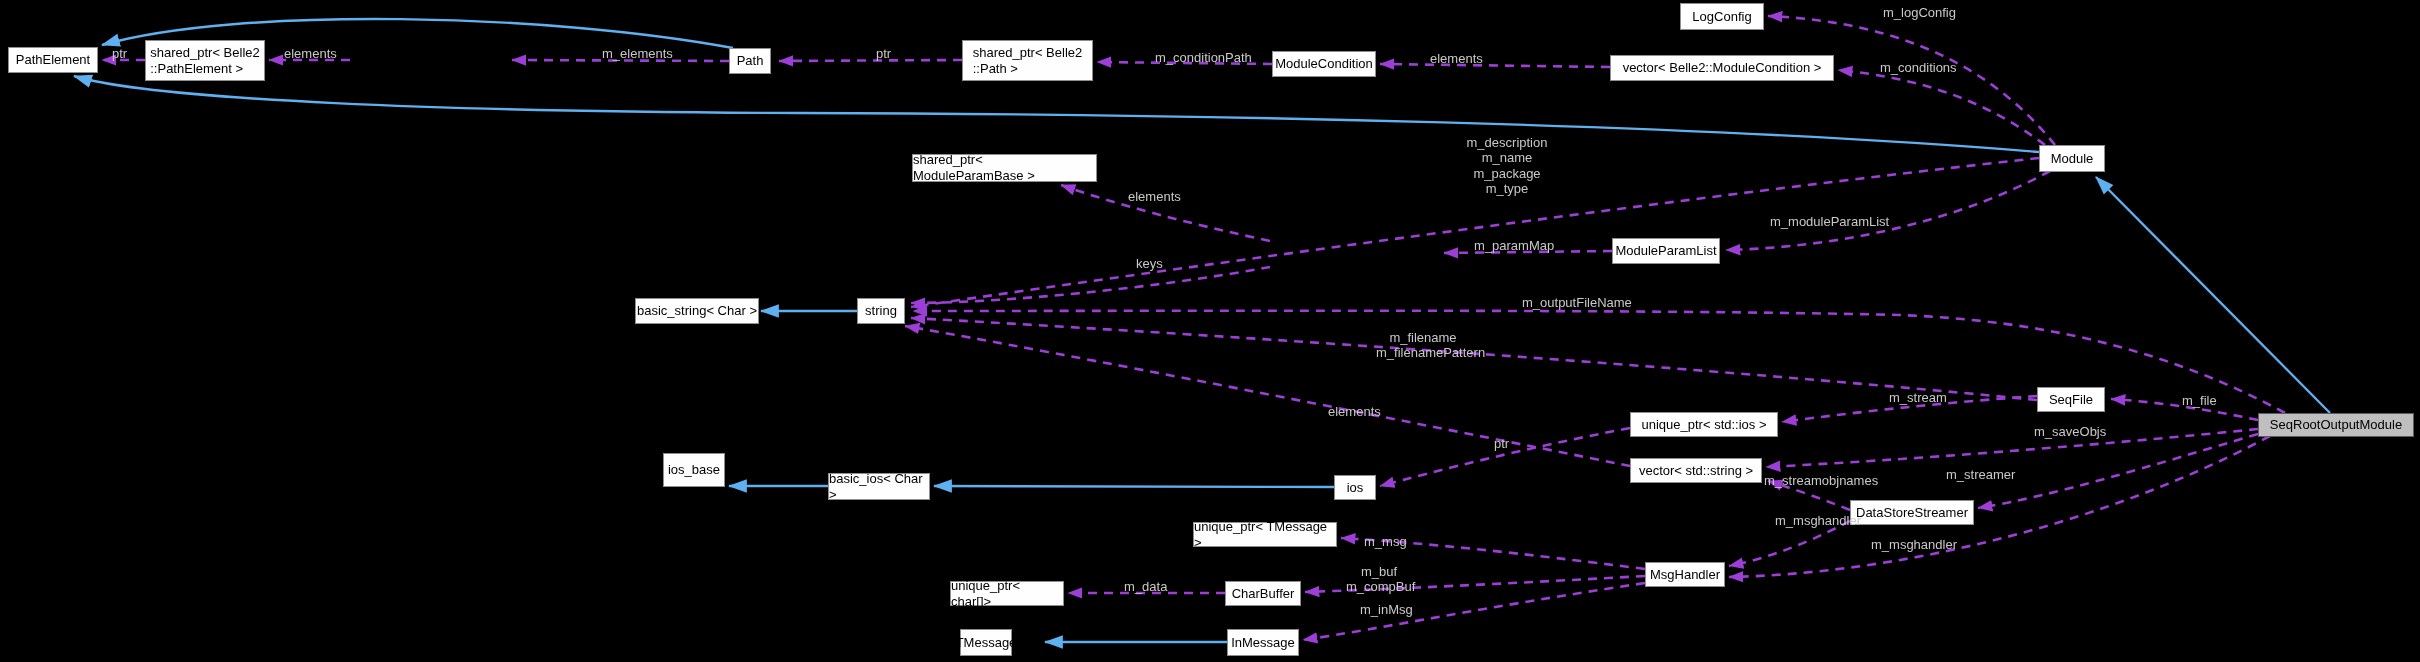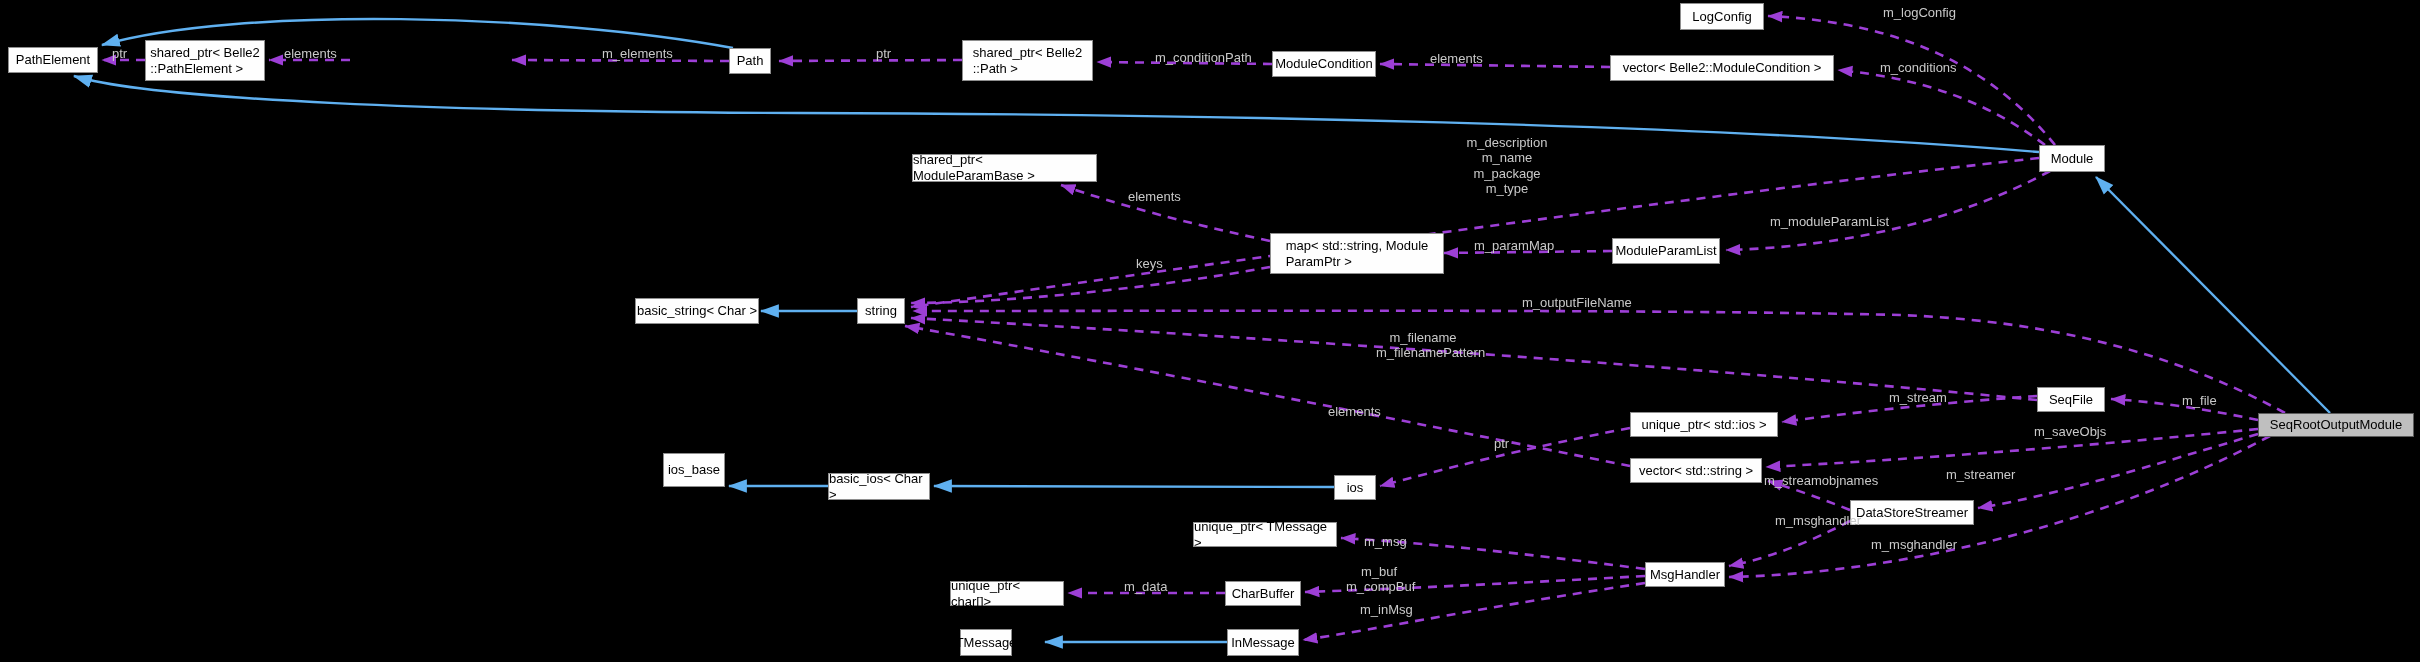--- a/index.html
+++ b/index.html
@@ -72,22 +72,20 @@
   <div class="node" style="left:145px;top:40px;width:120px;height:41px">shared_ptr&lt; Belle2
 ::PathElement &gt;</div>
   <div class="node" style="left:729px;top:48px;width:42px;height:26px">Path</div>
   <div class="node" style="left:962px;top:40px;width:131px;height:41px">shared_ptr&lt; Belle2
 ::Path &gt;</div>
   <div class="node" style="left:1272px;top:51px;width:104px;height:26px">ModuleCondition</div>
   <div class="node" style="left:1610px;top:55px;width:224px;height:26px">vector&lt; Belle2::ModuleCondition &gt;</div>
   <div class="node" style="left:1680px;top:3px;width:84px;height:27px">LogConfig</div>
   <div class="node" style="left:2039px;top:145px;width:66px;height:27px">Module</div>
   <div class="node" style="left:912px;top:154px;width:185px;height:28px">shared_ptr&lt; ModuleParamBase &gt;</div>
-  <div class="node" style="left:1270px;top:233px;width:174px;height:41px">map&lt; std::string, Module
-ParamPtr &gt;</div>
   <div class="node" style="left:1612px;top:238px;width:108px;height:26px">ModuleParamList</div>
   <div class="node" style="left:635px;top:298px;width:124px;height:26px">basic_string&lt; Char &gt;</div>
   <div class="node" style="left:857px;top:298px;width:48px;height:26px">string</div>
   <div class="node" style="left:2037px;top:387px;width:68px;height:25px">SeqFile</div>
   <div class="node hl" style="left:2258px;top:413px;width:156px;height:24px">SeqRootOutputModule</div>
   <div class="node" style="left:1630px;top:412px;width:148px;height:25px">unique_ptr&lt; std::ios &gt;</div>
   <div class="node" style="left:1630px;top:458px;width:132px;height:25px">vector&lt; std::string &gt;</div>
   <div class="node" style="left:663px;top:453px;width:62px;height:34px">ios_base</div>
   <div class="node" style="left:828px;top:473px;width:102px;height:27px">basic_ios&lt; Char &gt;</div>
   <div class="node" style="left:1334px;top:475px;width:42px;height:25px">ios</div>

